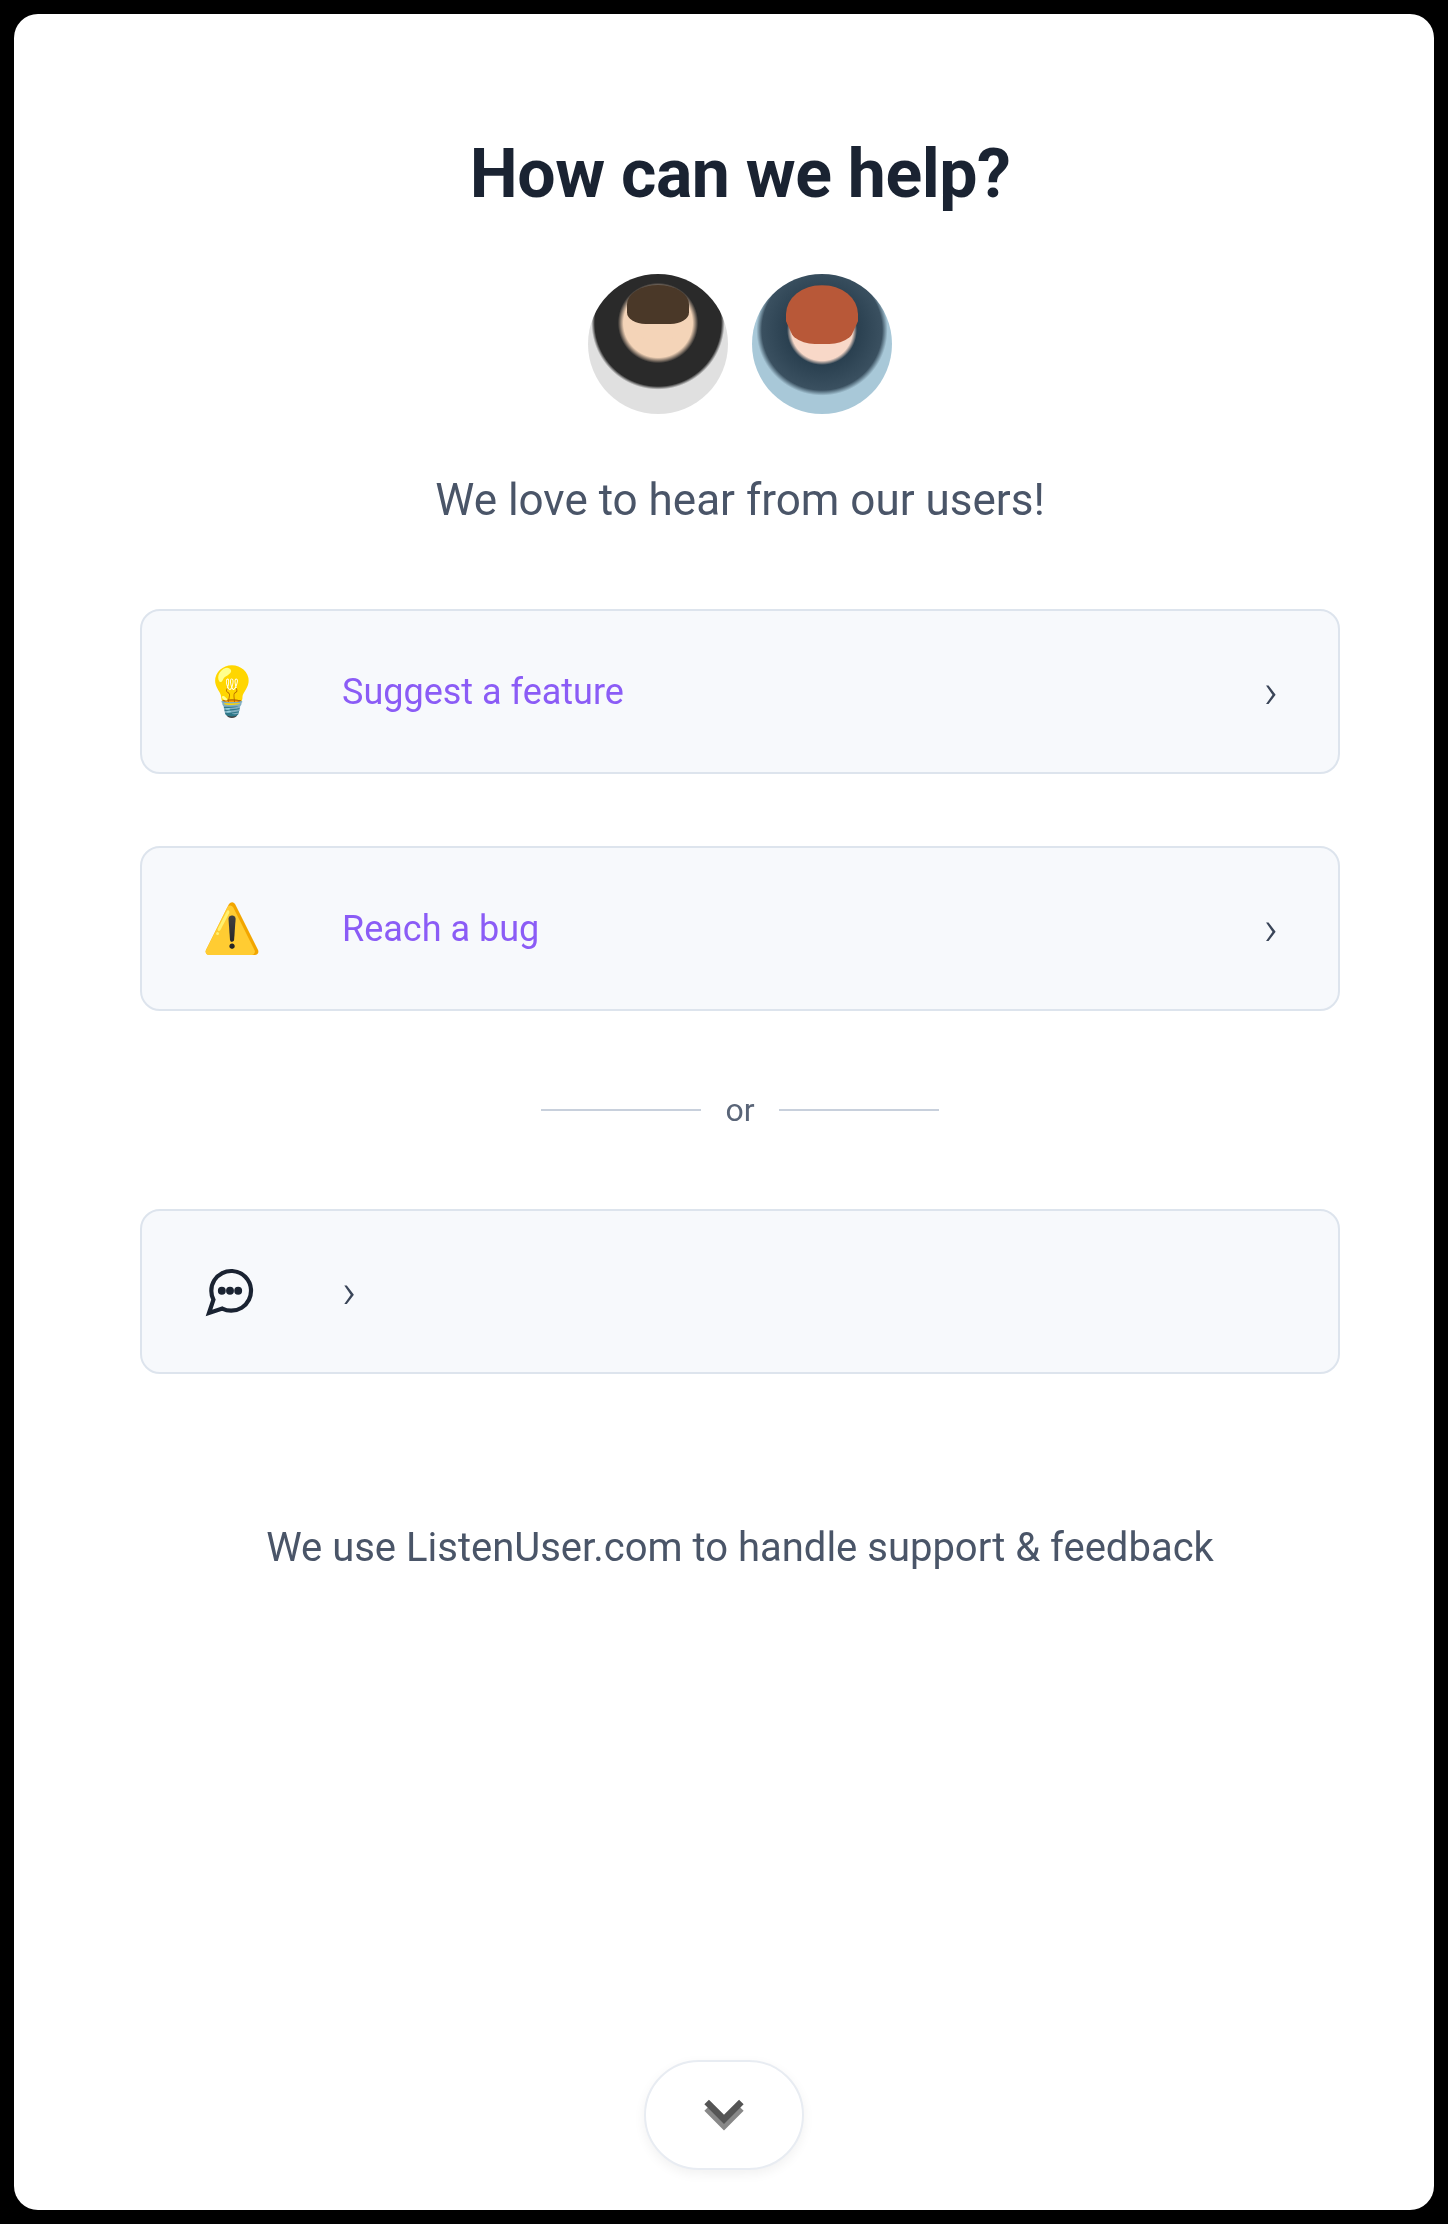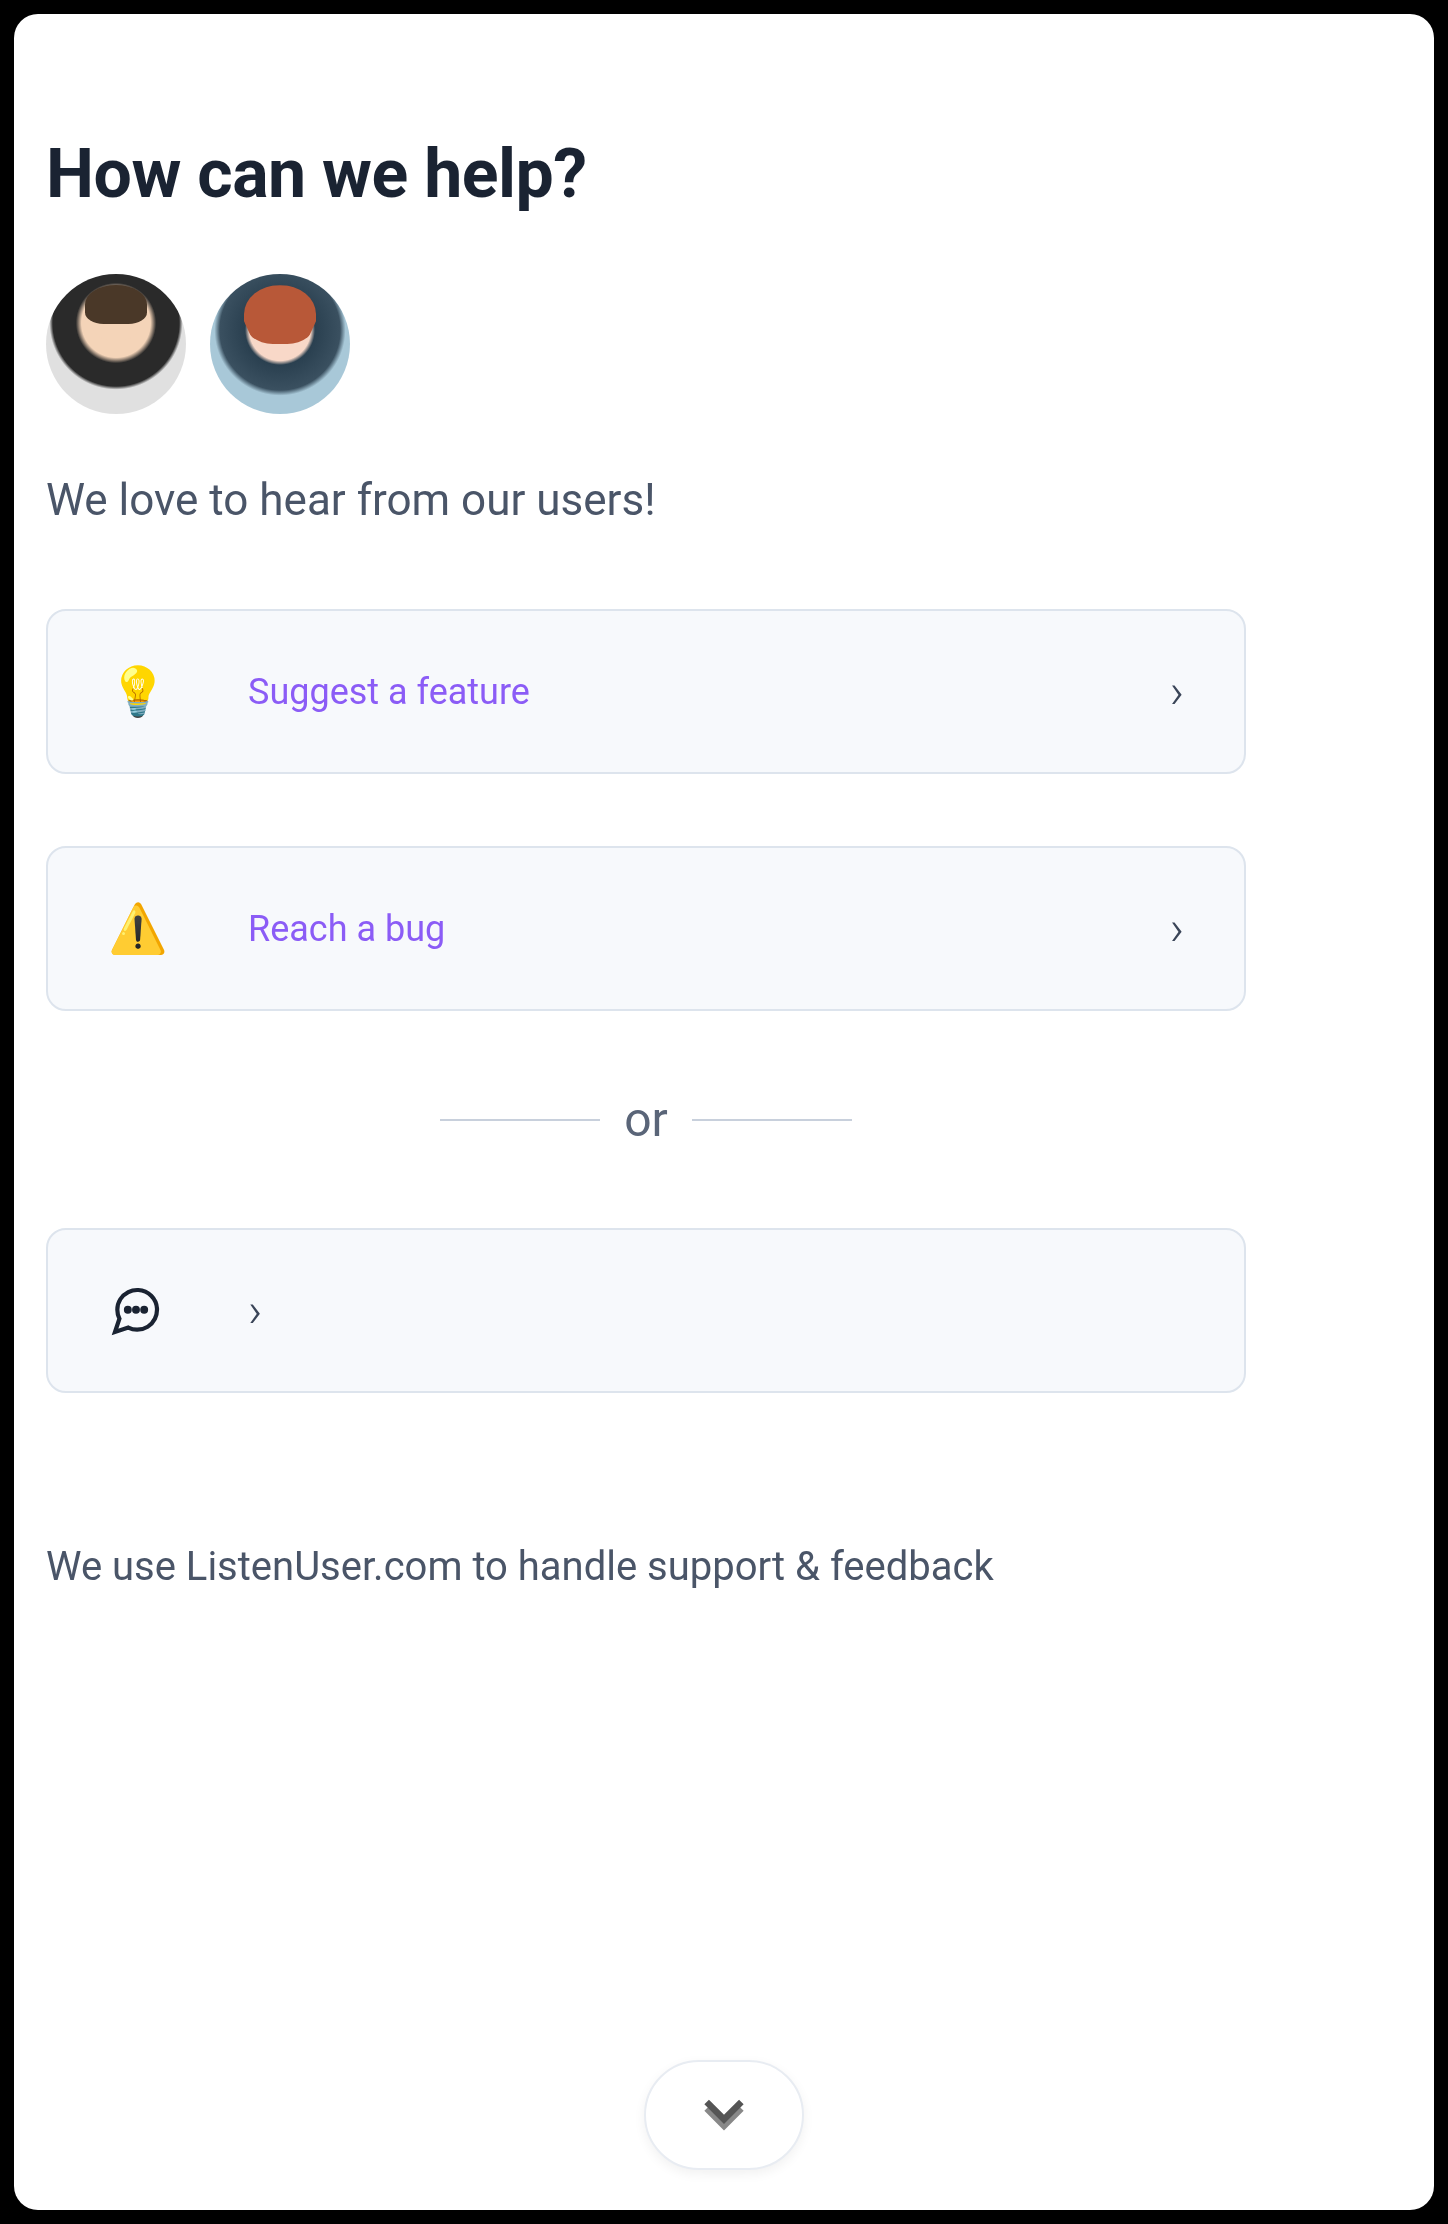--- a/index.html
+++ b/index.html
@@ -19,20 +19,21 @@
     }
     
     .widget-container {
       background: #fff;
       width: 1420px;
       height: 2196px;
       border-radius: 24px;
       position: relative;
       display: flex;
       flex-direction: column;
+      align-items: center;
       padding-top: 120px;
       padding-left: 32px;
     }
     
     .title {
       font-size: 68px;
       font-weight: 700;
       color: #1a2332;
       letter-spacing: -0.5px;
       margin-bottom: 60px;
@@ -172,21 +173,21 @@
       margin: 8px 0;
     }
     
     .divider-line {
       width: 160px;
       height: 2px;
       background: #c8d0dc;
     }
     
     .divider-text {
-      font-size: 48px;
+      font-size: 32px;
       color: #5a6578;
     }
     
     .footer-text {
       font-size: 40px;
       color: #4a5568;
       margin-top: 150px;
     }
     
     .close-button {

